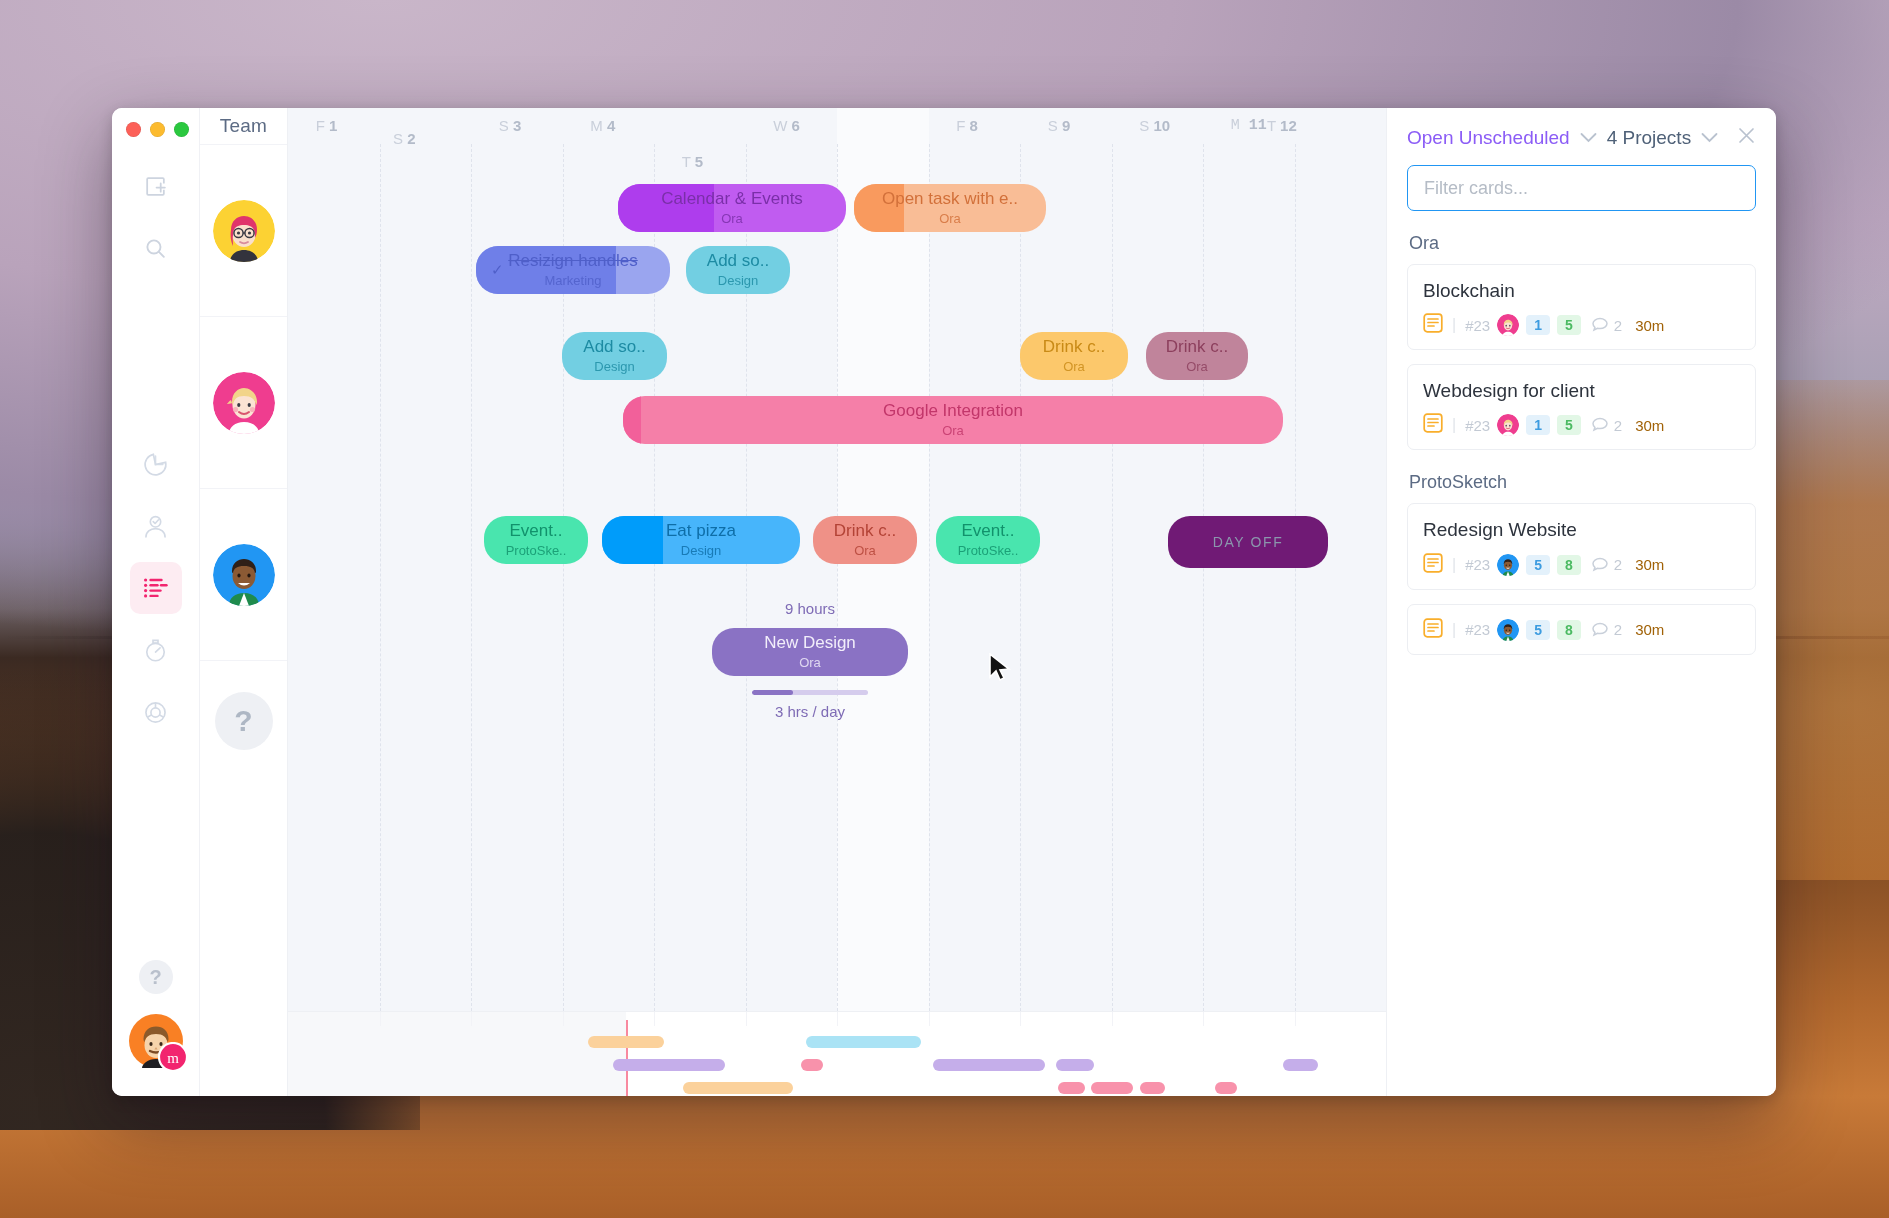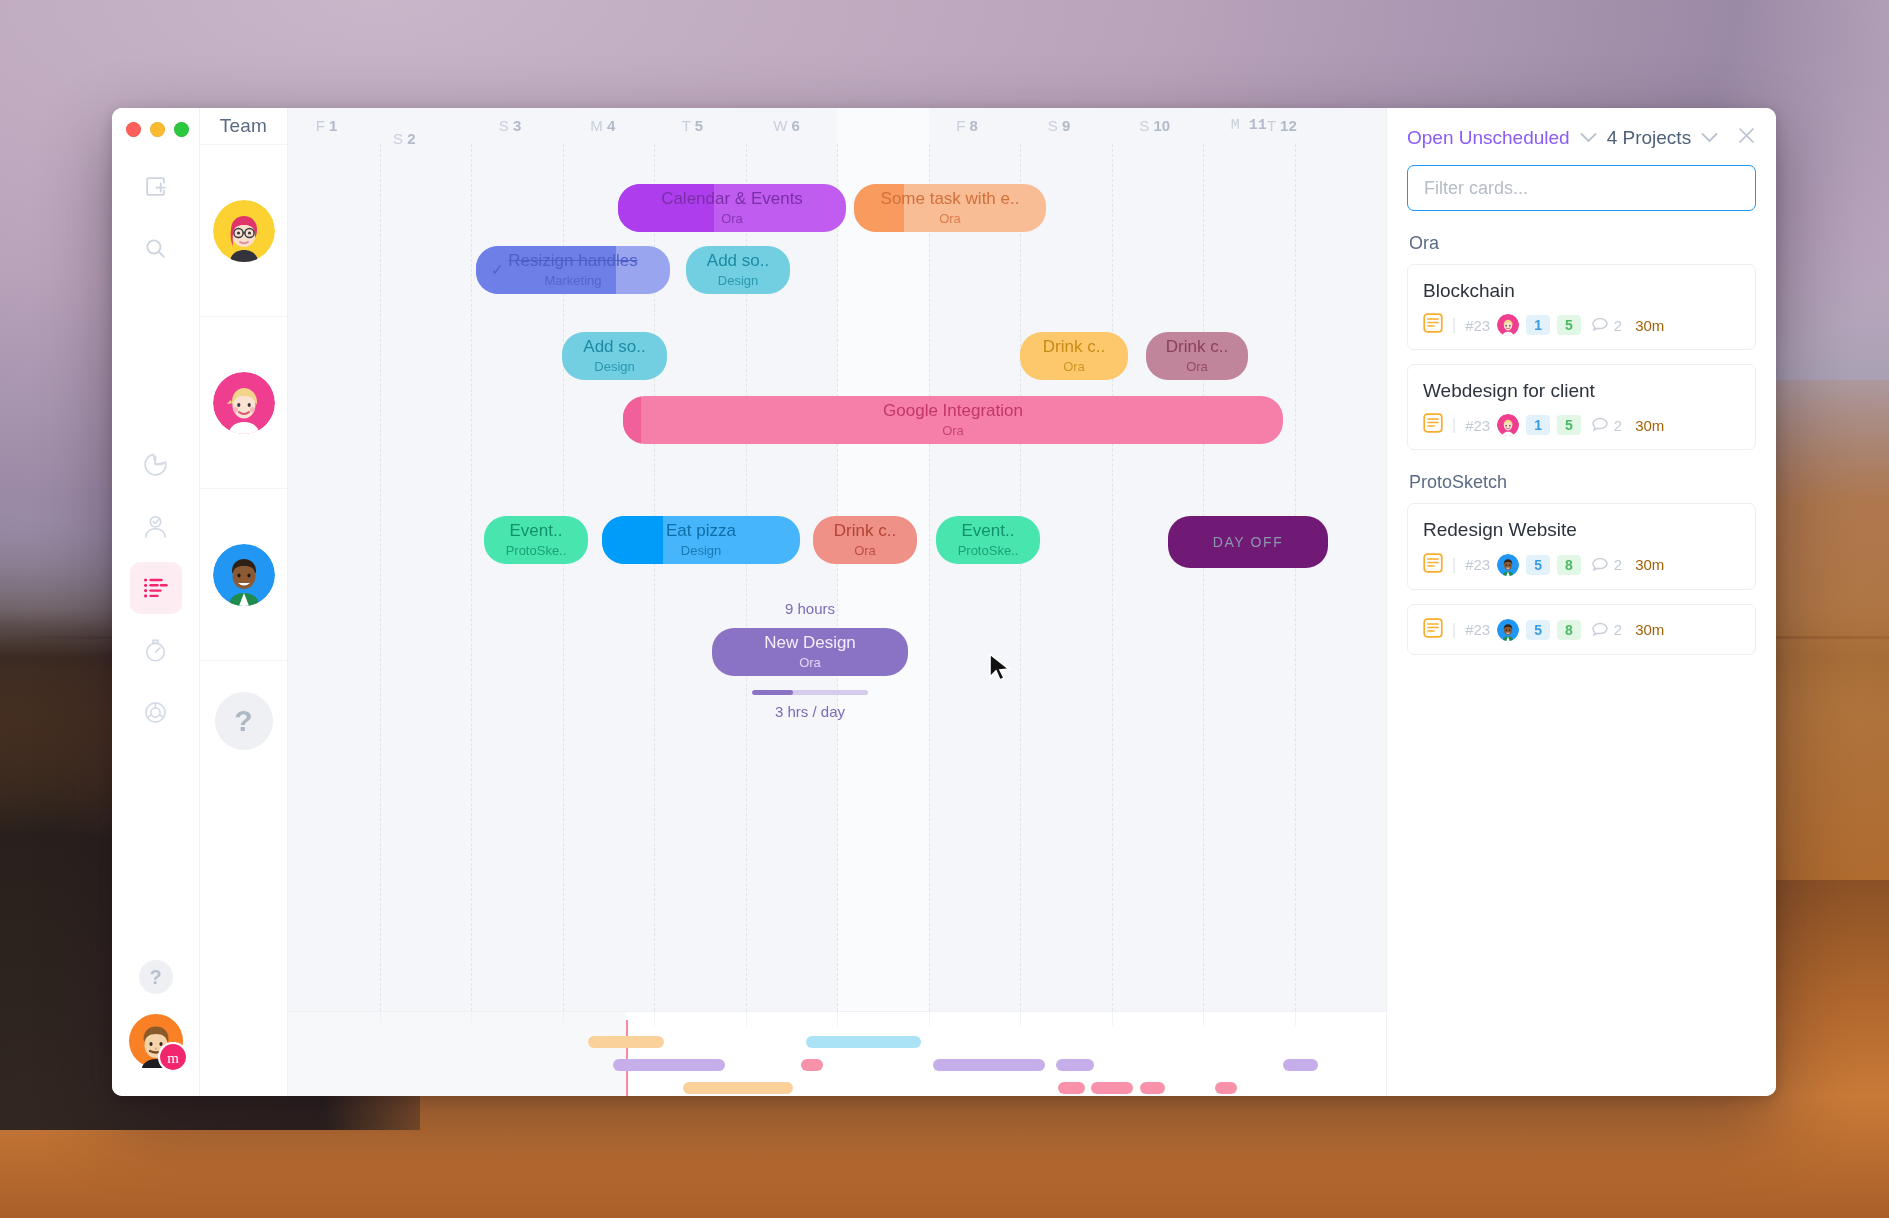--- a/index.html
+++ b/index.html
@@ -303,21 +303,21 @@
     </div>
   </div>
 
   <div class="gantt">
     <div class="g-head">
       <div class="daycols" id="head-cols">
           <div class="dlabel" style="left: 27.75px;"><span>F</span> <span class="dd">1</span></div>
           <div class="dlabel" style="left: 105px; margin-top: 13px;"><span>S</span> <span class="dd">2</span></div>
           <div class="dlabel" style="left: 210.75px;"><span>S</span> <span class="dd">3</span></div>
           <div class="dlabel" style="left: 302.25px;"><span>M</span> <span class="dd">4</span></div>
-          <div class="dlabel" style="left: 393.75px;"><span>T</span> <span class="dd">5</span></div>
+          <div class="dlabel" style="left: 393.75px; margin-top: 36px;"><span>T</span> <span class="dd">5</span></div>
           <div class="dlabel" style="left: 485.25px;"><span>W</span> <span class="dd">6</span></div>
           <div class="dlabel today" style="left: 576.75px;"><span>T</span> <span class="dd">7</span></div>
           <div class="dlabel" style="left: 668.25px;"><span>F</span> <span class="dd">8</span></div>
           <div class="dlabel" style="left: 759.75px;"><span>S</span> <span class="dd">9</span></div>
           <div class="dlabel" style="left: 851.25px;"><span>S</span> <span class="dd">10</span></div>
           <div class="dlabel" style="left: 942.75px; font-family: Liberation Mono, monospace;"><span>M</span> <span class="dd">11</span></div>
           <div class="dlabel" style="left: 979px;"><span>T</span> <span class="dd">12</span></div>
           <div class="today-band" style="left: 549px; width: 91.5px; background: rgb(250, 251, 253);"></div>
         </div>
     </div>
@@ -336,21 +336,21 @@
           <div class="daycol" style="left: 915px;"></div>
           <div class="daycol" style="left: 1006.5px;"></div>
         </div>
     <div class="task" style="left: 330px; top: 40px; width: 228px; height: 48px; background: rgb(192, 92, 240);">
           <div class="prog" style="width: 42%; background: rgb(174, 61, 237);"></div>
           <div class="tt" style="color: rgb(122, 47, 168);">Calendar &amp; Events</div>
           <div class="ts" style="color: rgb(122, 47, 168);">Ora</div>
         </div>
         <div class="task" style="left: 566px; top: 40px; width: 192px; height: 48px; background: rgb(249, 189, 150);">
           <div class="prog" style="width: 26%; background: rgb(249, 154, 94);"></div>
-          <div class="tt" style="color: rgb(210, 112, 58);">Some task with e..</div>
+          <div class="tt" style="color: rgb(210, 112, 58);">Open task with e..</div>
           <div class="ts" style="color: rgb(210, 112, 58);">Ora</div>
         </div>
         <div class="task done" style="left: 188px; top: 102px; width: 194px; height: 48px; background: rgb(154, 165, 239);">
           <div class="prog" style="width: 72%; background: rgb(111, 127, 232);"></div>
           <span class="check" style="color: rgb(79, 95, 201);">✓</span>
           <div class="tt" style="color: rgb(79, 95, 201);">Resizign handles</div>
           <div class="ts" style="color: rgb(79, 95, 201);">Marketing</div>
         </div>
         <div class="task" style="left: 398px; top: 102px; width: 104px; height: 48px; background: rgb(114, 207, 226);">
           <div class="tt" style="color: rgb(29, 139, 163);">Add so..</div>

